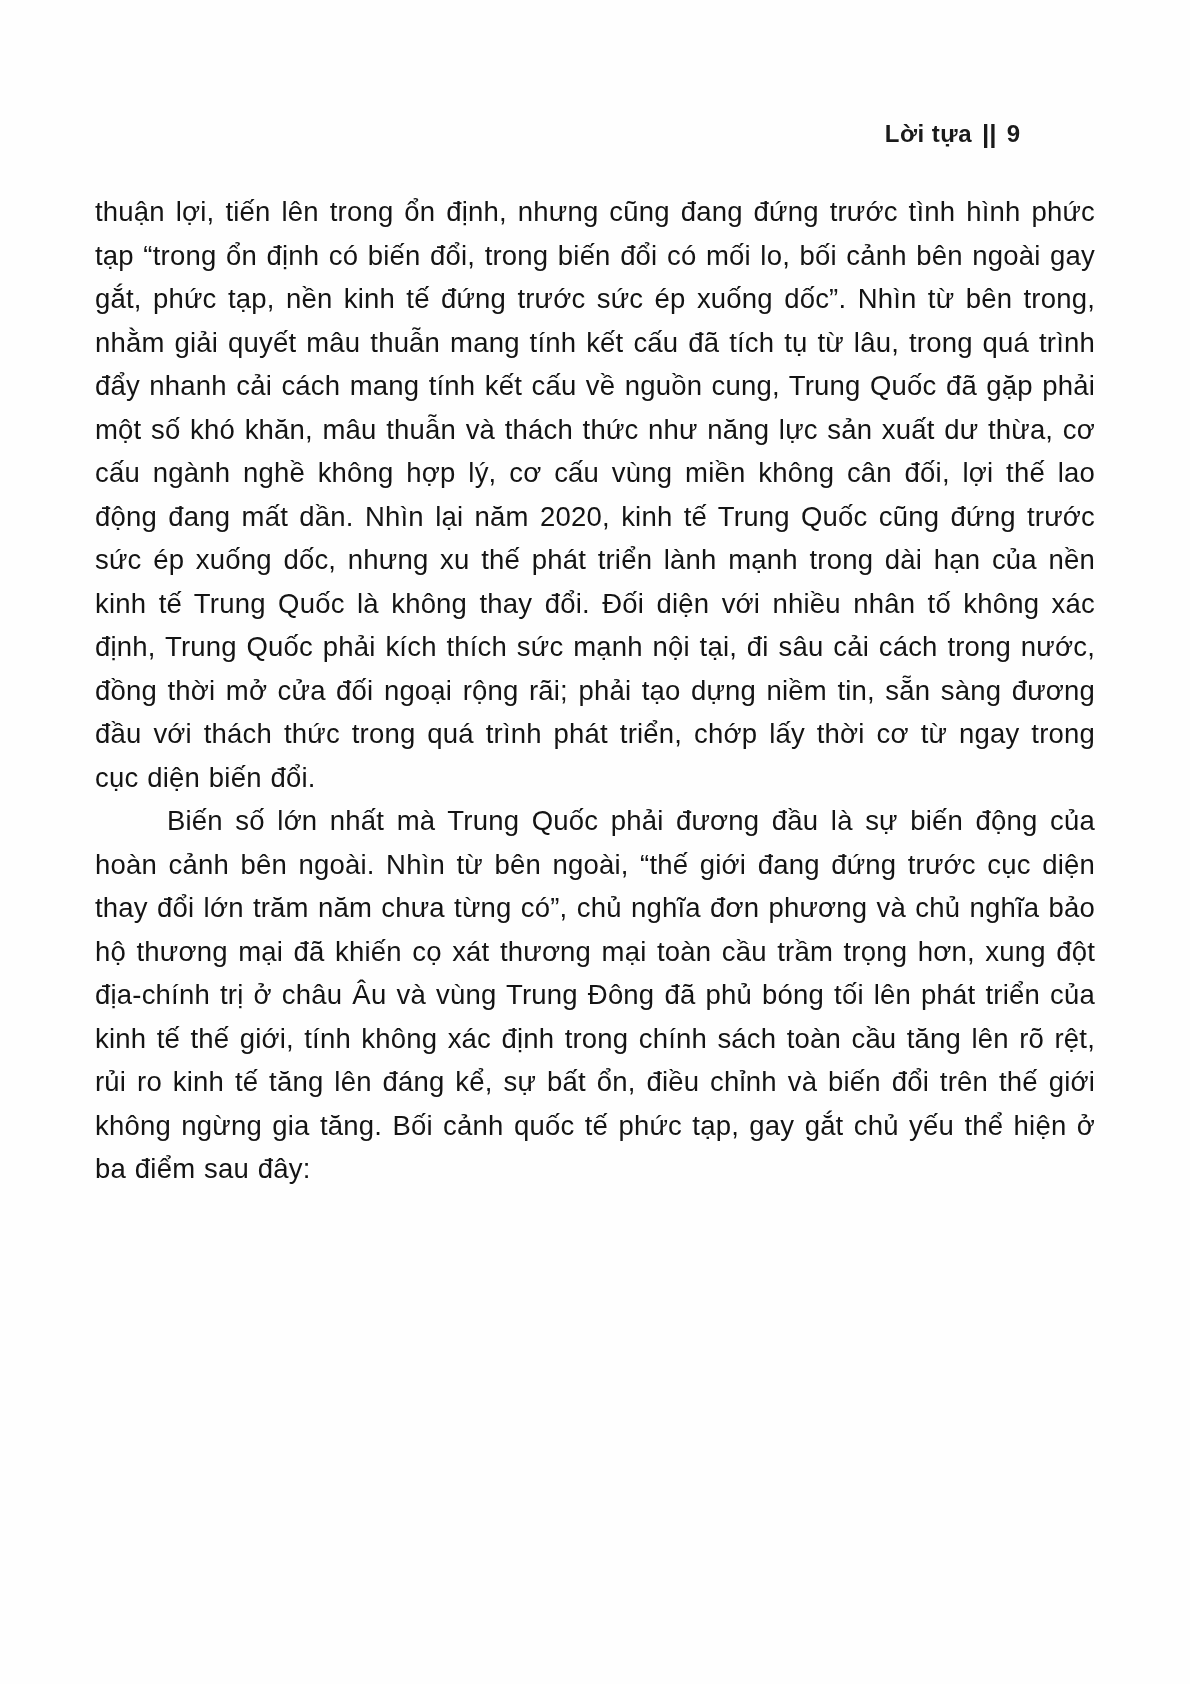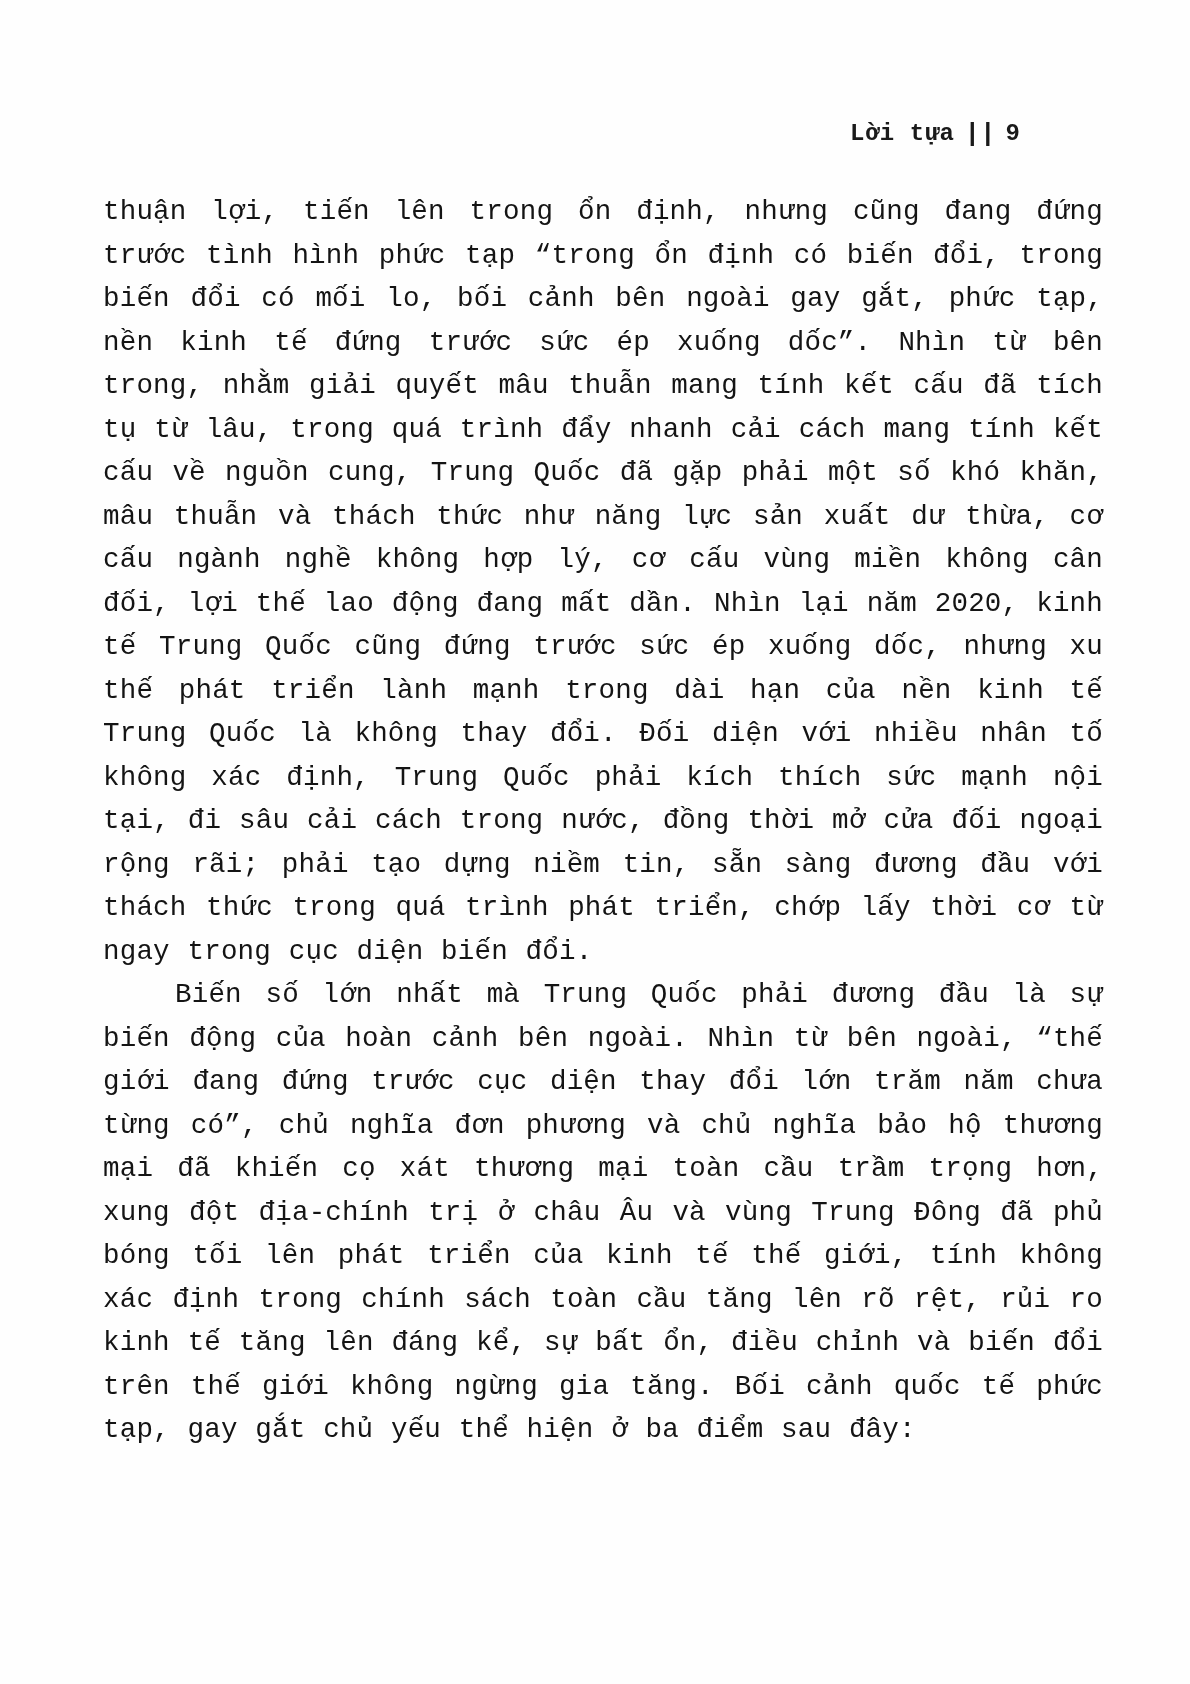--- a/index.html
+++ b/index.html
@@ -7,21 +7,21 @@
     padding: 0;
     background: #e8e8e8;
   }
   .page {
     position: relative;
     width: 1190px;
     height: 1684px;
     margin: 0 auto;
     background: #fefefe;
     overflow: hidden;
-    font-family: Liberation Mono, monospace;
+    font-family: Liberation Sans, sans-serif;
     color: #111111;
   }
   .running-head {
     position: absolute;
     top: 118px;
     right: 170px;
     display: flex;
     align-items: baseline;
     gap: 10px;
     font-size: 24px;
@@ -38,21 +38,20 @@
     top: 1px;
   }
   .running-head .rh-page {
     font-size: 24px;
   }
   .body-text {
     position: absolute;
     top: 190px;
     left: 95px;
     width: 1000px;
-    margin-left: 8px;
   }
   .body-text p {
     margin: 0;
     font-size: 27.5px;
     line-height: 43.5px;
     text-align: justify;
     text-justify: inter-word;
     font-weight: 500;
     letter-spacing: 0.2px;
     word-spacing: 1px;

